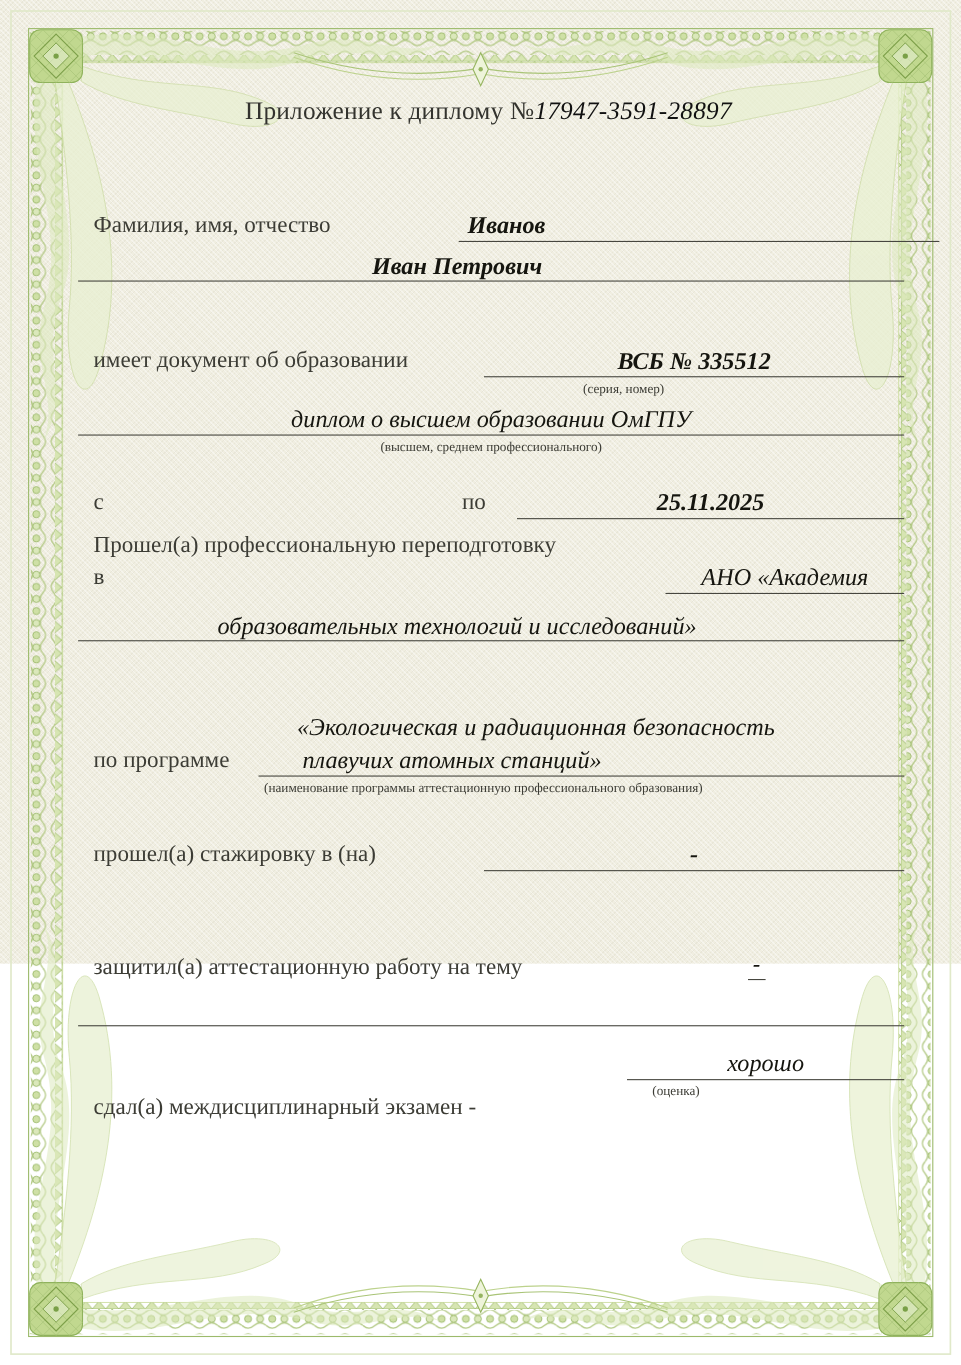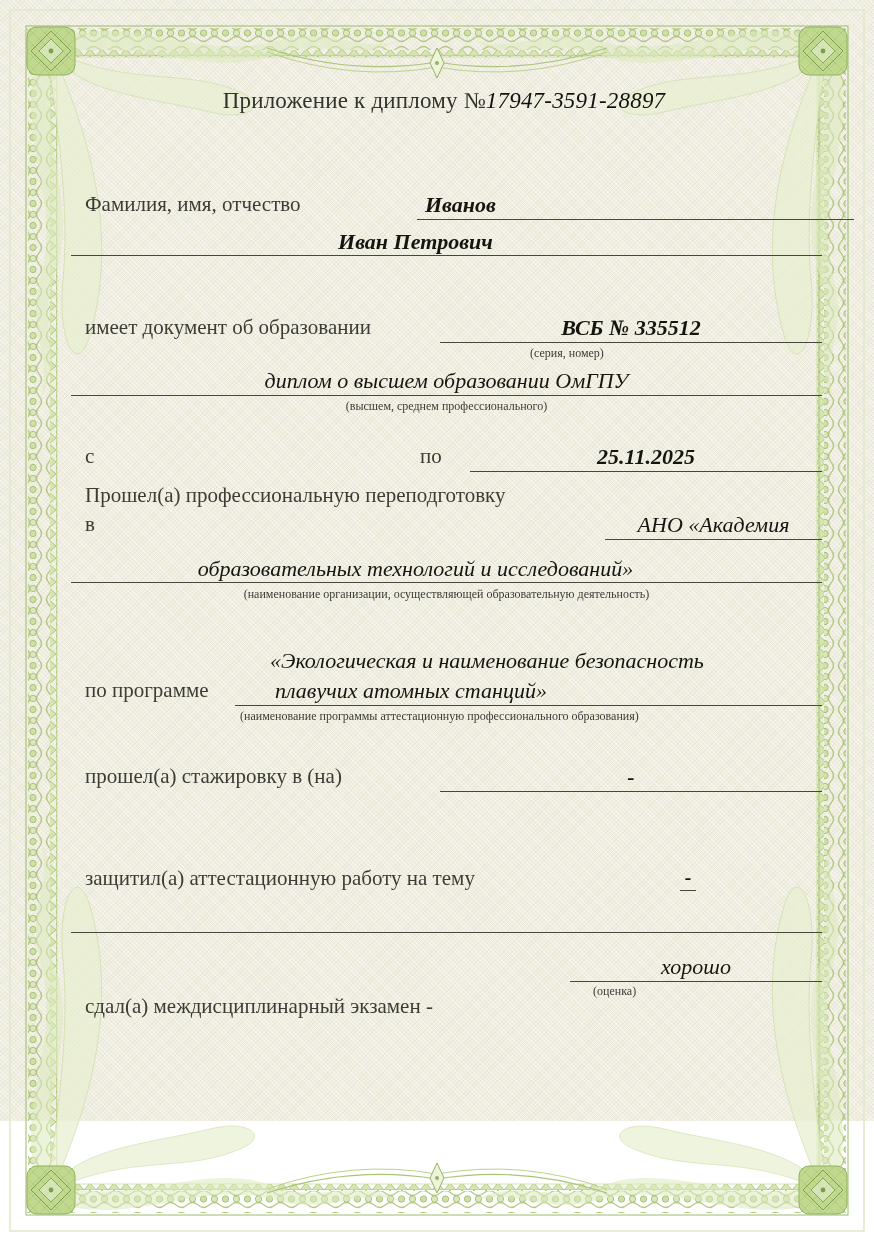--- a/index.html
+++ b/index.html
@@ -1,21 +1,21 @@
 <!DOCTYPE html>
 <html><head>
 <meta charset="utf-8">
 <style>
   html,body{margin:0;padding:0;}
   body{
     width:874px;height:1241px;overflow:hidden;
     font-family:"Liberation Serif", serif;
   }
   .page{
-    position:relative;width:874px;height:1121px;
+    position:relative;width:874px;height:876px;
     background-color:#f0eee1;
     background-image:
       repeating-linear-gradient(45deg, rgba(255,255,255,.4) 0 1px, transparent 1px 3px),
       repeating-linear-gradient(-45deg, rgba(186,182,158,.14) 0 1px, transparent 1px 3px);
   }
   .border-svg{position:absolute;left:0;top:0;width:874px;height:1241px;pointer-events:none;}
   .content{position:absolute;left:0;top:0;width:874px;height:1241px;}
 
   .title{
     position:absolute;left:0;top:88px;width:874px;
@@ -133,23 +133,22 @@
     <div class="caption centered" style="left:71px;top:399px;width:751px;">(высшем, среднем профессионального)</div>
 
     <div class="label" style="left:85px;top:442px;">с</div>
     <div class="label" style="left:420px;top:442px;">по</div>
     <div class="fline bold" style="left:470px;top:442px;width:352px;">25.11.2025</div>
 
     <div class="label" style="left:85px;top:481px;">Прошел(а) профессиональную переподготовку</div>
     <div class="label" style="left:85px;top:510px;">в</div>
     <div class="fline" style="left:605px;top:510px;width:217px;">АНО «Академия</div>
     <div class="fline" style="left:71px;top:554px;width:751px;padding-right:62px;box-sizing:border-box;">образовательных технологий и исследований»</div>
-    <div class="caption centered" style="left:71px;top:587px;width:751px;">(наименование организации, осуществляющей образовательную деятельность)</div>
 
-    <div class="freetext" style="left:270px;top:646px;">«Экологическая и наименование безопасность</div>
+    <div class="freetext" style="left:270px;top:646px;">«Экологическая и радиационная безопасность</div>
     <div class="label" style="left:85px;top:676px;">по программе</div>
     <div class="freetext" style="left:275px;top:676px;">плавучих атомных станций»</div>
     <div class="hline" style="left:235px;top:705px;width:587px;"></div>
     <div class="caption" style="left:240px;top:709px;">(наименование программы аттестационную профессионального образования)</div>
 
     <div class="label" style="left:85px;top:762px;">прошел(а) стажировку в (на)</div>
     <div class="fline bold" style="left:440px;top:762px;width:382px;">-</div>
 
     <div class="label" style="left:85px;top:864px;">защитил(а) аттестационную работу на тему</div>
     <div class="fline bold" style="left:680px;top:864px;width:16px;height:26px;line-height:26px;font-size:20px;">-</div>

